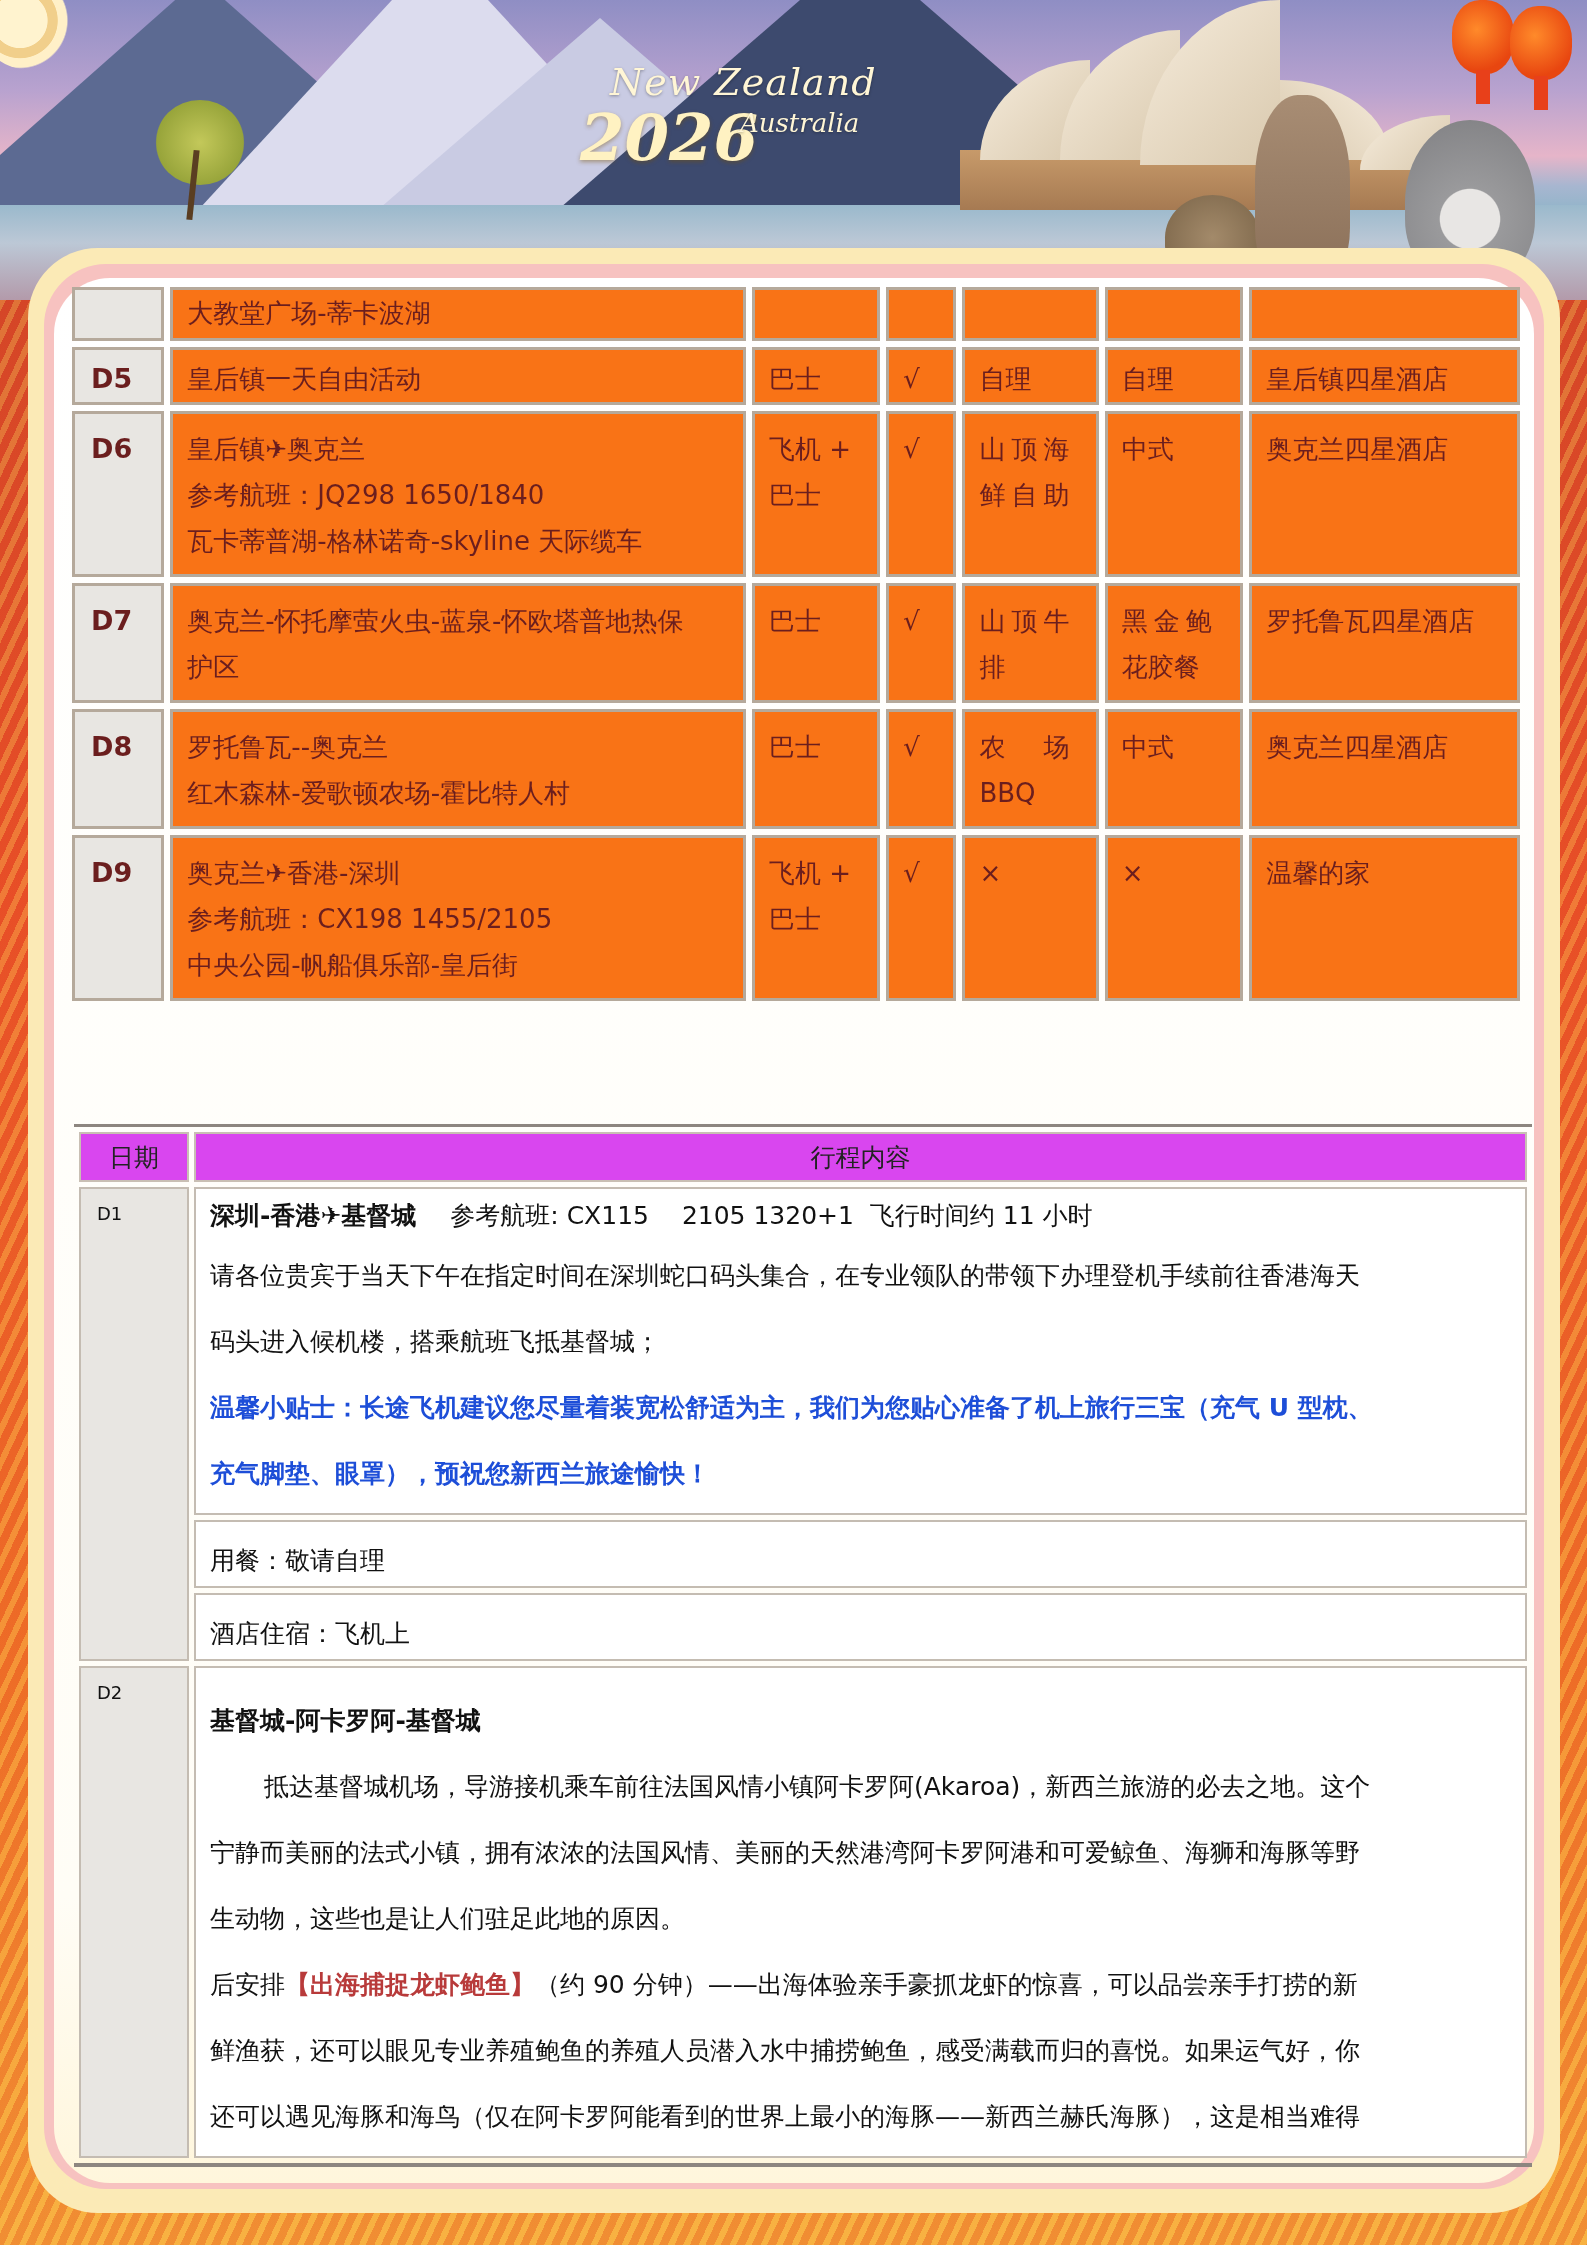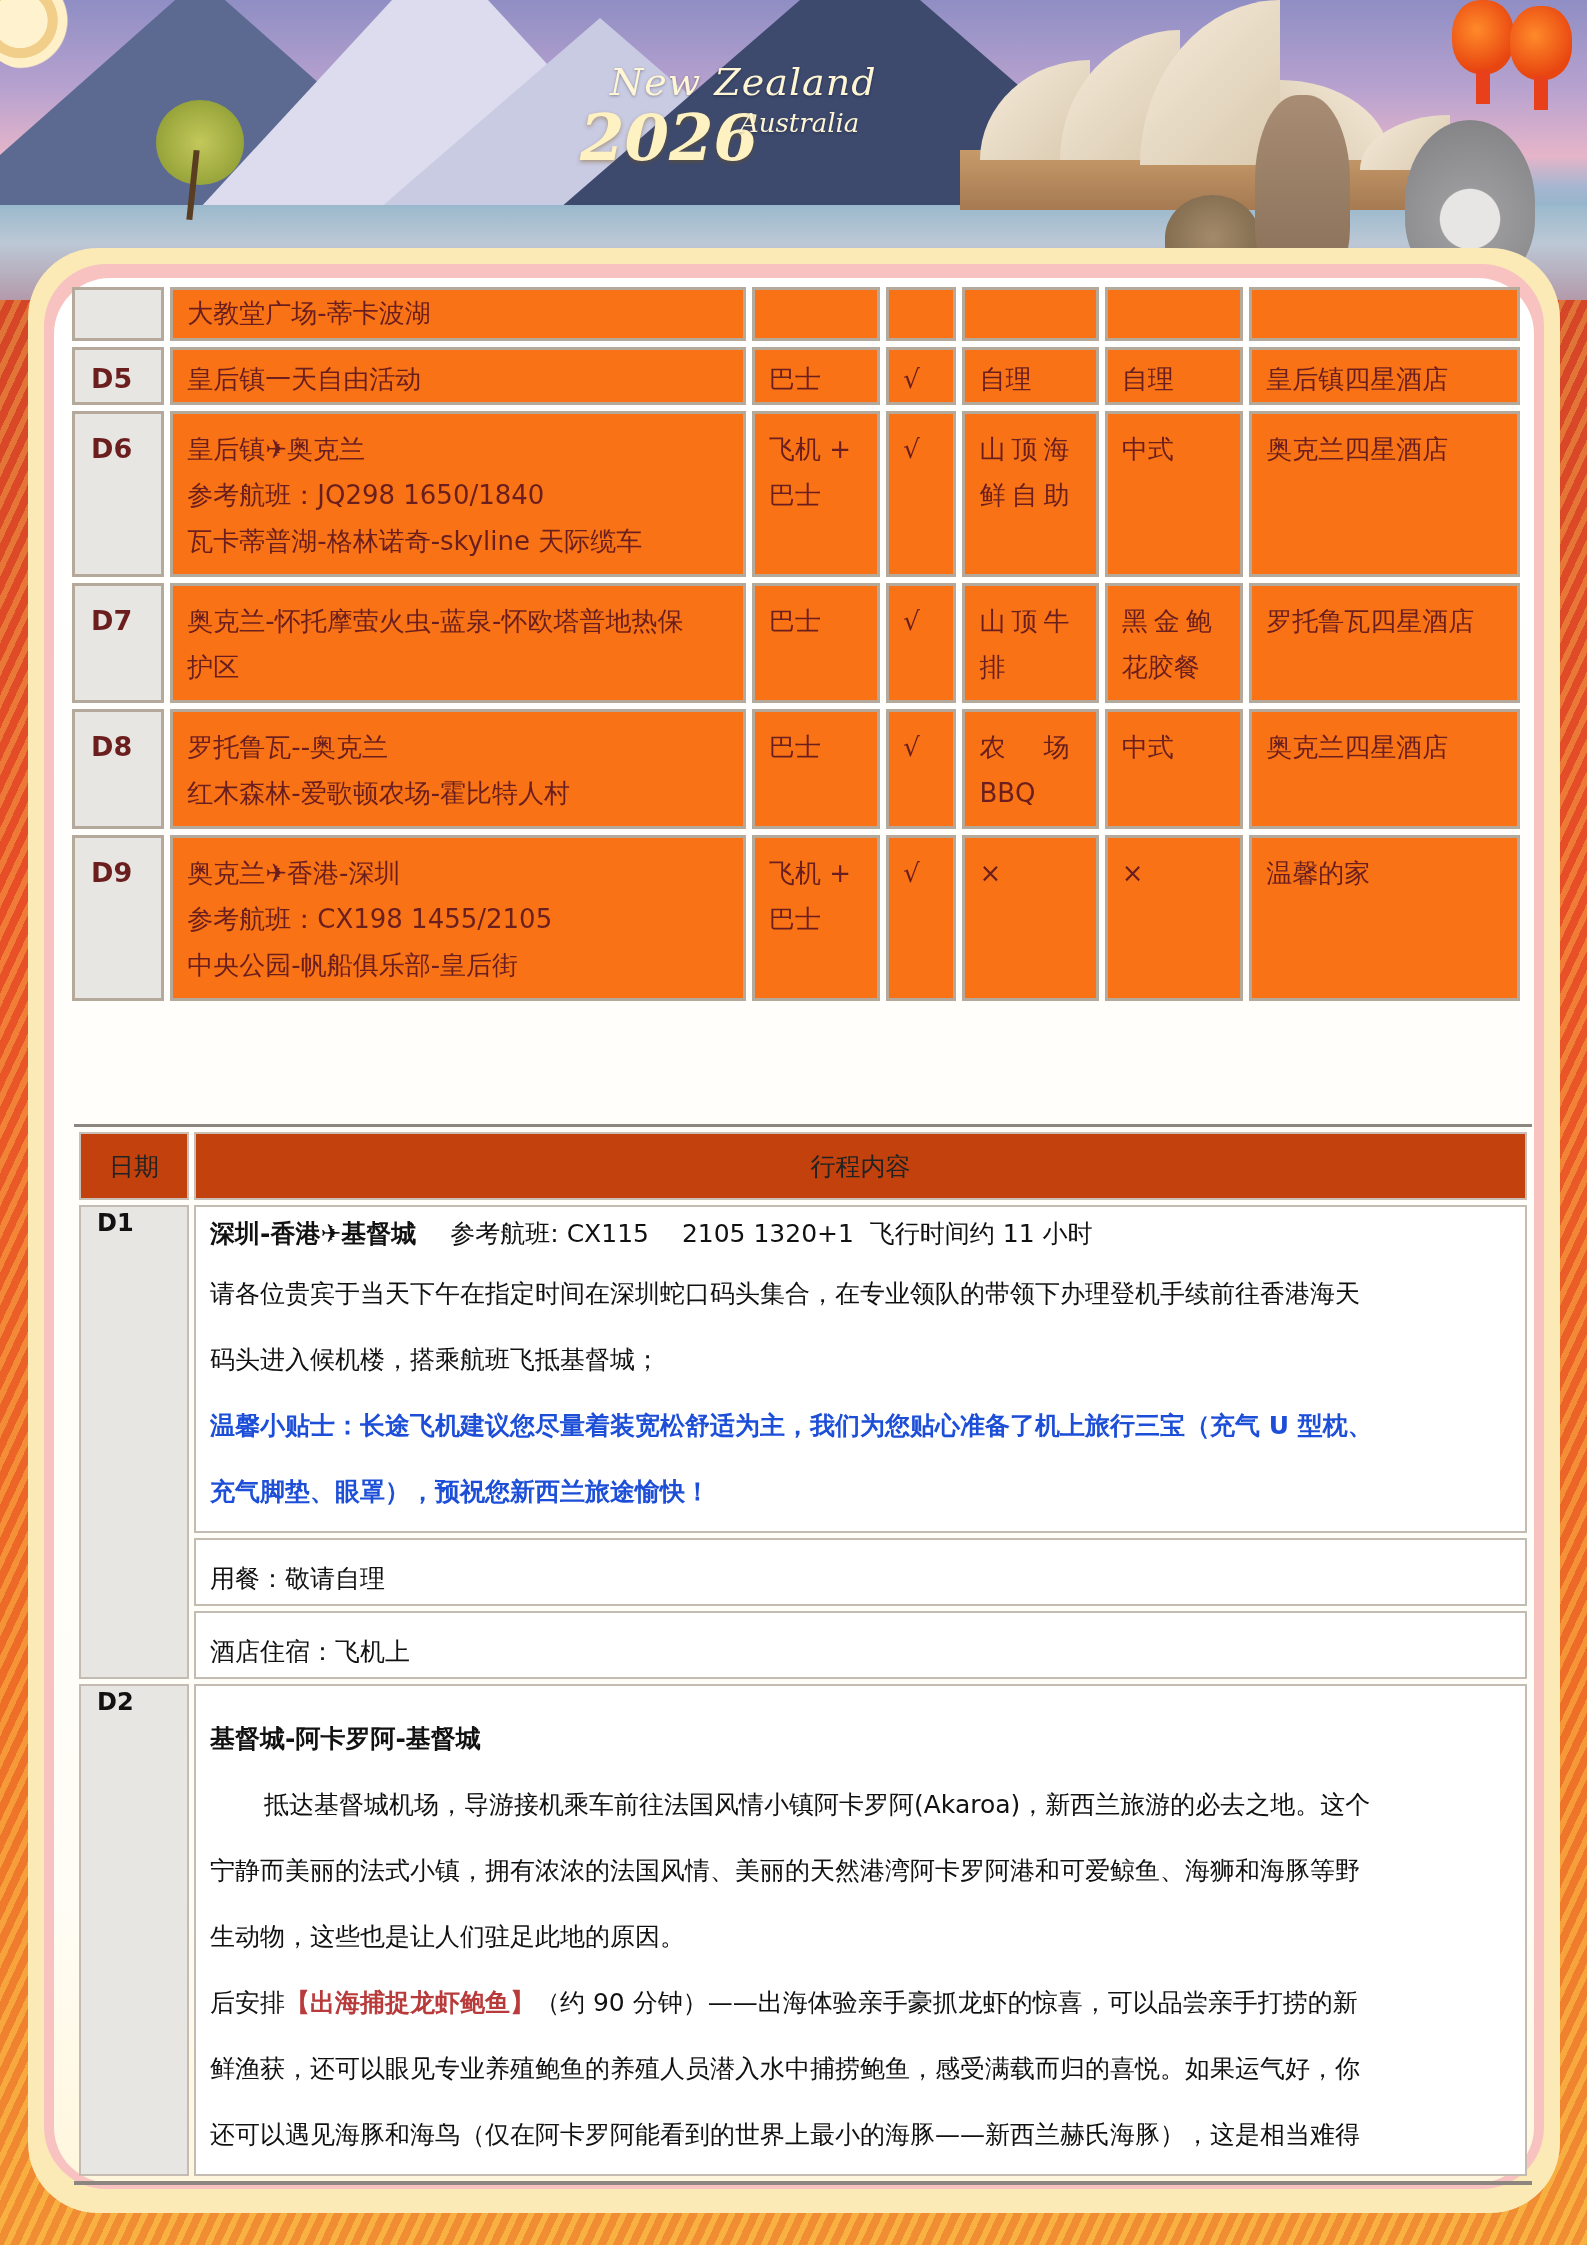--- a/index.html
+++ b/index.html
@@ -81,25 +81,25 @@
   
   .detail {
     position: absolute; left: 74px; top: 1124px; width: 1458px;
     border-top: 3px solid #8d8680;
   }
   .detail-table {
     width: 100%; border-collapse: separate; border-spacing: 5px; table-layout: fixed;
     font-family: "DejaVu Sans", sans-serif; font-size: 25px; color: #111;
   }
   .detail-table th {
-    background: #c2410c; color: #222; font-weight: normal; height: 68px; font-size: 25px;
+    background: #d946ef; color: #222; font-weight: normal; height: 50px; font-size: 25px;
     border: 2px solid #c9bfb4;
   }
   .detail-table td { border: 2px solid #c4bcb2; vertical-align: top; background: #fff; }
-  .detail-table td.dday { background: #e8e6e2; font-weight: bold; font-size: 24px; padding: 2px 0 0 16px; }
+  .detail-table td.dday { background: #e8e6e2; font-weight: normal; font-size: 18px; padding: 14px 0 0 16px; }
   .detail-table td.content { padding: 6px 14px 6px 14px; }
   .dline { line-height: 66px; white-space: nowrap; overflow: hidden; }
   .bold { font-weight: bold; }
   .tip { color: #1d4ed8; font-weight: bold; }
   .hl { color: #b83a3a; font-weight: bold; }
   .indent { text-indent: 54px; }
   .sub-cell { padding: 14px 14px 4px 14px !important; }
   .detail-bottom { border-bottom: 4px solid #8d8680; }
 </style>
 </head>

